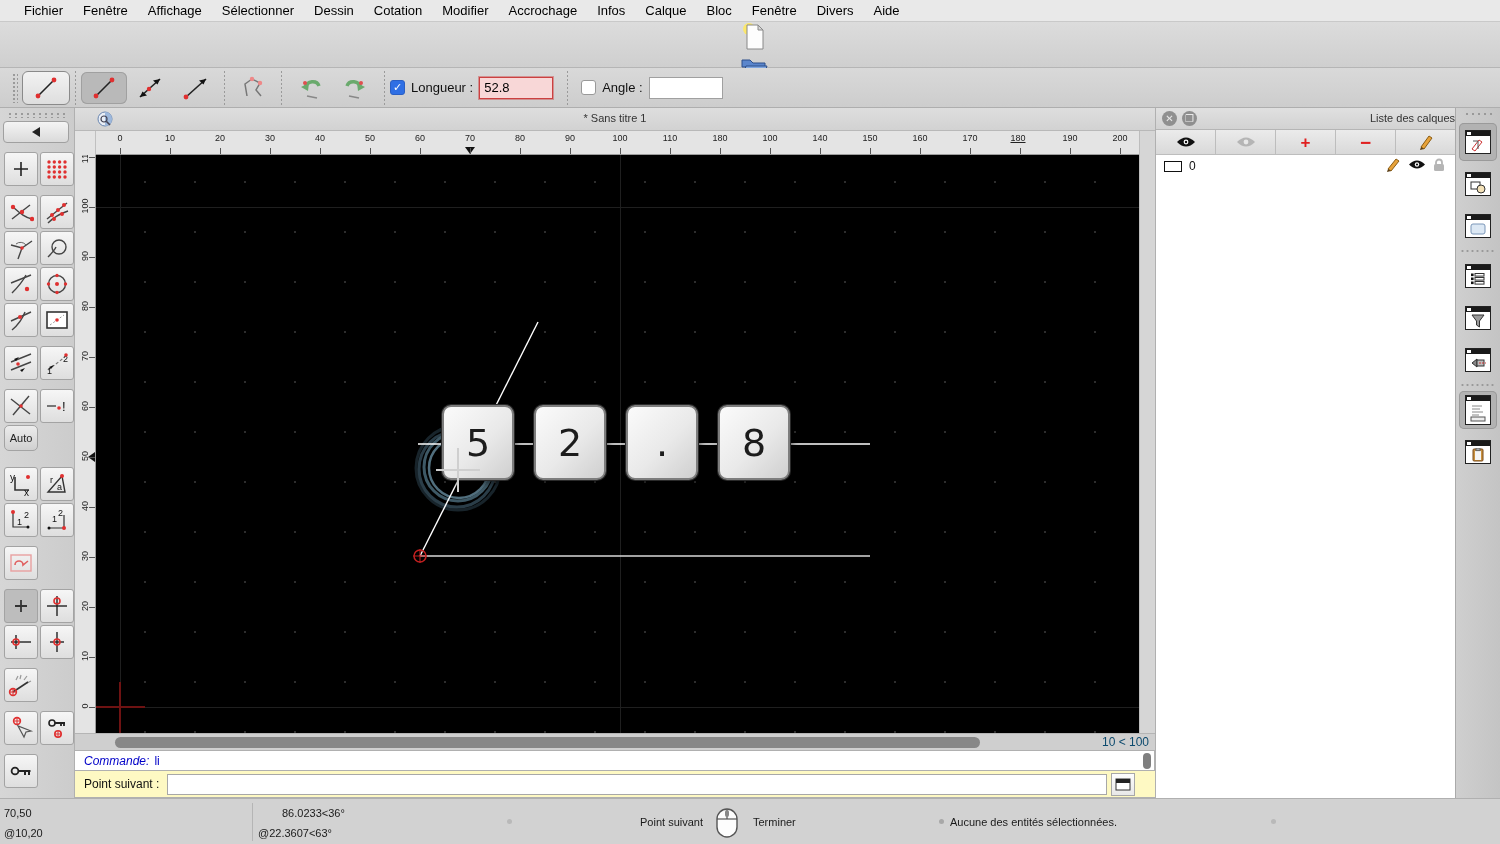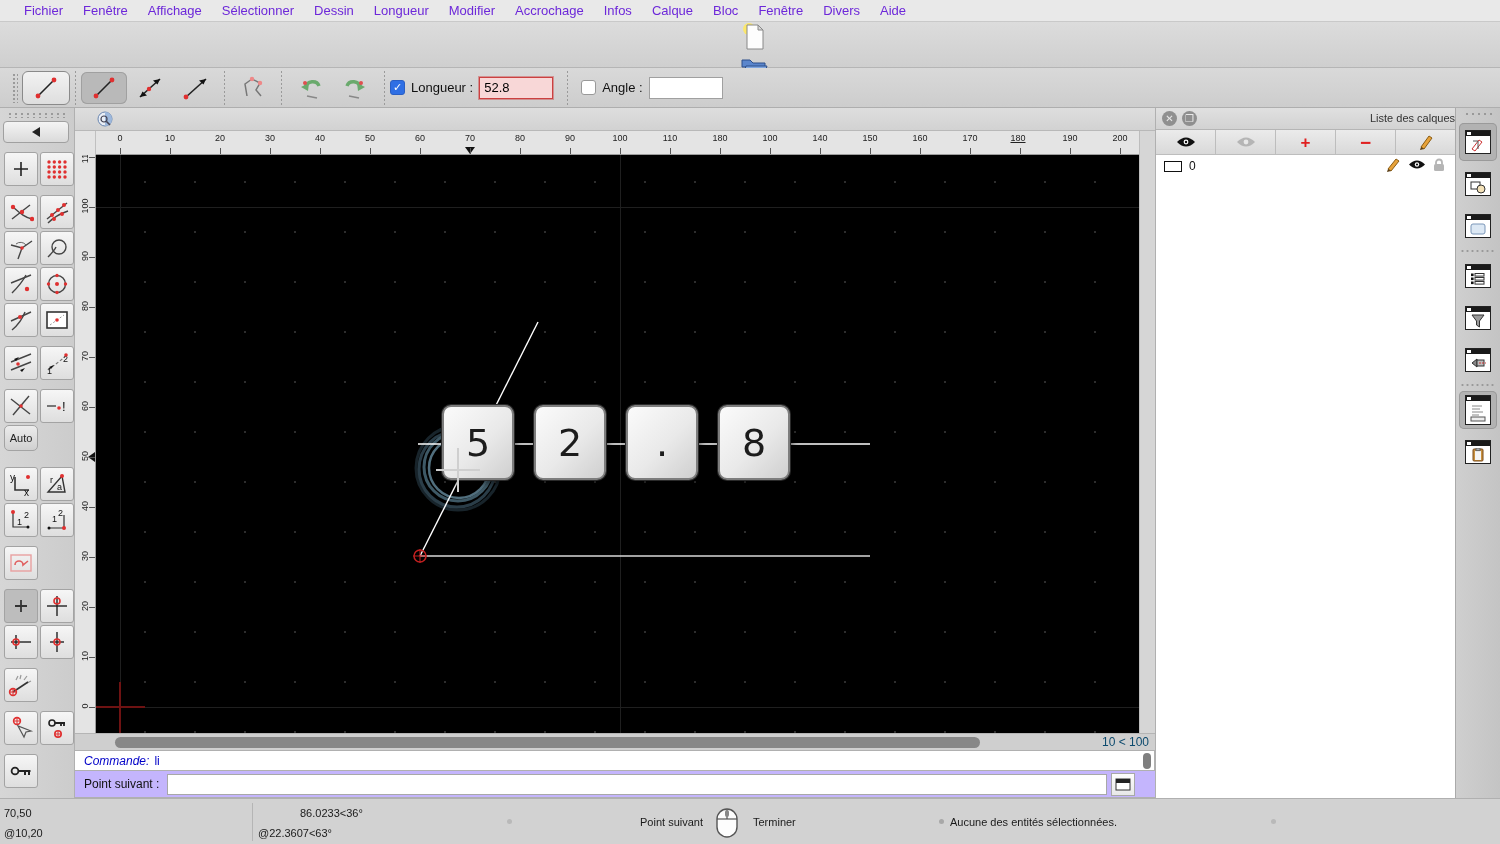--- a/index.html
+++ b/index.html
@@ -7,21 +7,21 @@
   body {
     font-family:"Liberation Sans","DejaVu Sans",sans-serif;
     background:#d3d3d3; position:relative; overflow:hidden;
     -webkit-font-smoothing:antialiased;
   }
   .abs { position:absolute; }
 
   
   #menubar { left:0; top:0; width:1500px; height:22px; background:#e9e9e9;
     border-bottom:1px solid #c9c9c9; display:flex; align-items:center; padding-left:14px; }
-  .menu-item { font-size:13px; color:#6d28d9; padding:0 10px; white-space:nowrap; }
+  .menu-item { font-size:13px; color:#000000; padding:0 10px; white-space:nowrap; }
 
   
   #toolbar1 { left:0; top:22px; width:1500px; height:46px;
     background:linear-gradient(#dcdcdc,#cfcfcf); border-bottom:1px solid #b5b5b5;
     display:flex; align-items:center; padding-left:8px;flex-direction:column; }
   .tb-handle { width:6px; height:30px; margin:0 4px;
     background-image:radial-gradient(circle,#9a9a9a 1px,transparent 1.2px);
     background-size:4px 4px; }
   .tb-sep { width:1px; height:34px; margin:0 5px;
     background-image:linear-gradient(#9a9a9a 2px,transparent 2px); background-size:1px 4px; }
@@ -108,21 +108,21 @@
   #hscroll-thumb { position:absolute; left:40px; top:3px; width:865px; height:11px;
     border-radius:6px; background:#878787; }
   #grid-status { position:absolute; right:6px; top:1px; font-size:12px; color:#0c4a6e; }
 
   
   #cmd-history { left:75px; top:750px; width:1080px; height:21px; background:#fff;
     border:1px solid #b0b0b0; border-left:none; display:flex; align-items:center; padding-left:9px; }
   #cmd-history .lbl { color:#0000c8; font-style:italic; font-size:12px; }
   #cmd-history .val { color:#0000c8; font-size:12px; margin-left:5px; }
   #cmd-scroll { position:absolute; right:3px; top:2px; width:8px; height:16px; border-radius:4px; background:#7f7f7f; }
-  #cmd-prompt { left:75px; top:771px; width:1080px; height:27px; background:#c4b5fd;
+  #cmd-prompt { left:75px; top:771px; width:1080px; height:27px; background:#fef9c3;
     border-bottom:1px solid #b0b0b0; display:flex; align-items:center; padding-left:9px; }
   #cmd-prompt .lbl { font-size:12px; color:#111; white-space:nowrap; }
   #cmd-input { margin-left:8px; width:940px; height:21px; background:#fff;
     border:1px solid #a8a8a8; font-size:12px; padding:0 4px; font-family:inherit; }
   #kbd-btn { margin-left:4px; width:24px; height:23px; border:1px solid #a8a8a8;
     background:linear-gradient(#fdfdfd,#e8e8e8); display:flex; align-items:center; justify-content:center; }
 
   
   #layer-panel { left:1155px; top:108px; width:300px; height:690px; background:#fff; border-left:1px solid #b0b0b0; }
   #lp-header { position:relative; height:22px; background:linear-gradient(#e0e0e0,#d2d2d2);
@@ -165,21 +165,21 @@
 </style>
 </head>
 <body>
 
 <div id="menubar" class="abs">
     <span class="menu-item">Fichier</span>
     <span class="menu-item">Fenêtre</span>
     <span class="menu-item">Affichage</span>
     <span class="menu-item">Sélectionner</span>
     <span class="menu-item">Dessin</span>
-    <span class="menu-item">Longueur</span>
+    <span class="menu-item">Cotation</span>
     <span class="menu-item">Modifier</span>
     <span class="menu-item">Accrochage</span>
     <span class="menu-item">Infos</span>
     <span class="menu-item">Calque</span>
     <span class="menu-item">Bloc</span>
     <span class="menu-item">Fenêtre</span>
     <span class="menu-item">Divers</span>
     <span class="menu-item">Aide</span>
   </div>
 
@@ -701,20 +701,21 @@
   </div>
 </div>
 
 <div id="doc-titlebar" class="abs">
   <svg class="abs" style="left:22px;top:3px;" width="17" height="17">
     <circle cx="8" cy="8" r="7" fill="#e9eef6" stroke="#6a86b0"></circle>
     <path d="M8 1 a7 7 0 0 1 0 14 z" fill="#9db8dc"></path>
     <circle cx="7" cy="8" r="3" fill="none" stroke="#445" stroke-width="1.2"></circle>
     <line x1="9.5" y1="10.5" x2="13" y2="14" stroke="#445" stroke-width="1.6"></line>
   </svg>
+  <div id="doc-title">* Sans titre 1</div>
 </div>
 <div id="ruler-corner" class="abs"></div>
 <div id="hruler" class="abs">
   <div id="hr-marker" style="left:374px;"></div>
 <div class="hr-num" style="left: 24px;">0</div>
     <div class="hr-tick" style="left: 24px;"></div>
     <div class="hr-num" style="left: 74px;">10</div>
     <div class="hr-tick" style="left: 74px;"></div>
     <div class="hr-num" style="left: 124px;">20</div>
     <div class="hr-tick" style="left: 124px;"></div>
@@ -1005,21 +1006,21 @@
           </svg>
     </div>
       </div>
   </div>
 </div>
 
 <div id="statusbar" class="abs">
   <div class="sb-text" style="left:4px;top:8px;">70,50</div>
   <div class="sb-text" style="left:4px;top:28px;">@10,20</div>
   <div id="sb-divider"></div>
-  <div class="sb-text" style="left:276px;top:8px;padding-left:24px;">86.0233&lt;36°</div>
+  <div class="sb-text" style="left:258px;top:8px;padding-left:24px;">86.0233&lt;36°</div>
   <div class="sb-text" style="left:258px;top:28px;">@22.3607&lt;63°</div>
   <div class="sb-dot" style="left:507px;top:20px;"></div>
   <div class="sb-text" style="left:640px;top:17px;">Point suivant</div>
   <svg class="abs" style="left:714px;top:6px;" width="26" height="33">
     <path d="M3 14 a10 10 0 0 1 20 0 v8 a10 10 0 0 1 -20 0 z" fill="#fdfdfd" stroke="#555" stroke-width="1.4"></path>
     <line x1="3" y1="14" x2="23" y2="14" stroke="#555" stroke-width="1.2"></line>
     <line x1="13" y1="4" x2="13" y2="14" stroke="#555" stroke-width="1.2"></line>
     <rect x="11" y="5" width="4" height="7" rx="2" fill="#888"></rect>
   </svg>
   <div class="sb-text" style="left:753px;top:17px;">Terminer</div>

